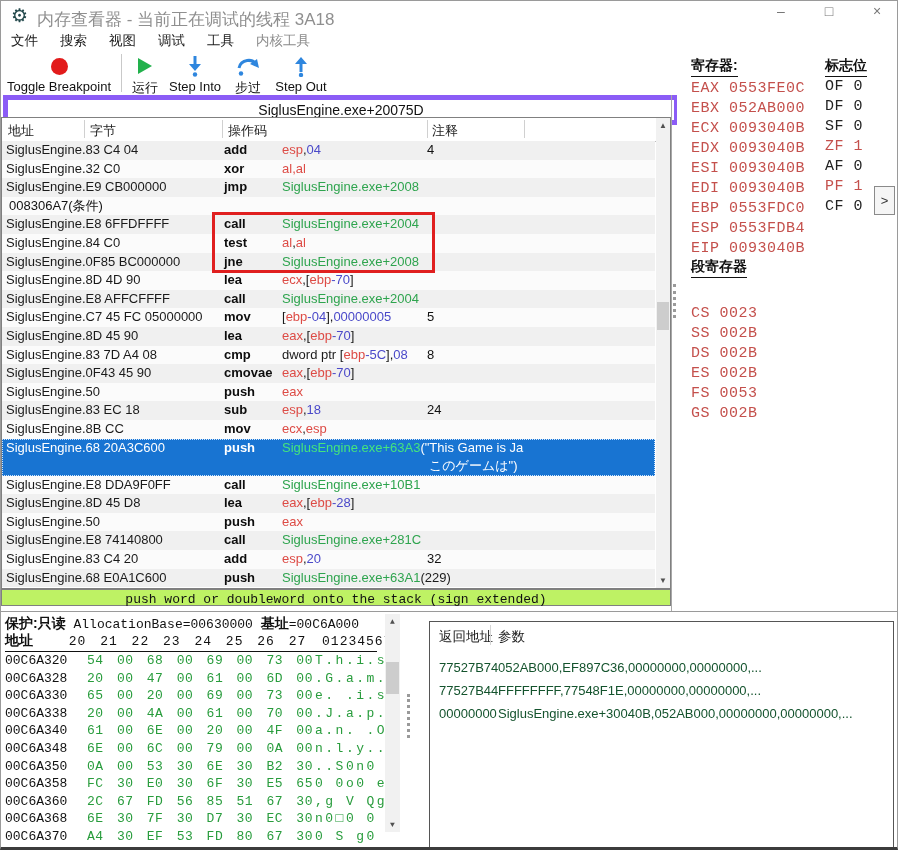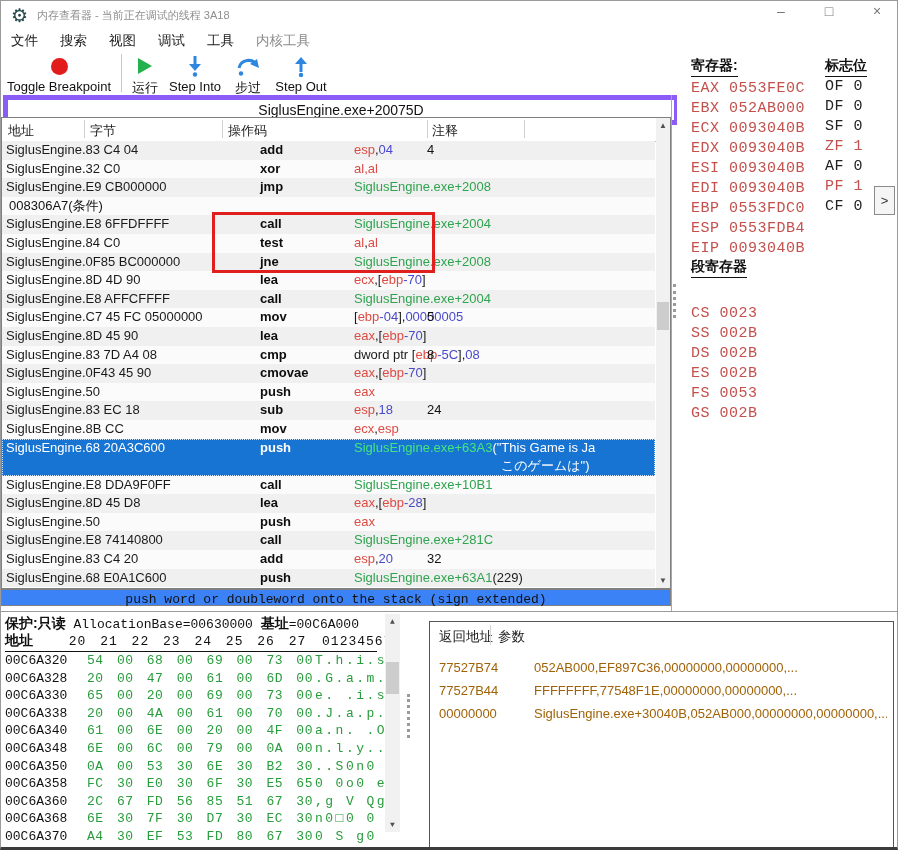--- a/index.html
+++ b/index.html
@@ -2,21 +2,21 @@
 <html style="--selection-bg: #1874D2; --link-green: #2EA44E; --link-green-selected: #45E57D; --register-red: #DD4B45; --number-blue: #4A49C9; --hex-green: #289C3C; --panel-register-red: #C4504C; --breakpoint-red: #E21B1B; --box-red: #E01F1F; --icon-blue: #2E86DE; --icon-green: #22B14C;"><head>
 <meta charset="utf-8">
 <style>
   html,body{margin:0;padding:0;}
   body{width:898px;height:850px;background:#e8e8e8;font-family:"Liberation Sans",sans-serif;}
   .window{position:absolute;left:0;top:0;width:896px;height:846px;background:#fff;
           border:1px solid #9a9a9a;border-bottom:3px solid #3c3c3c;overflow:hidden;}
   
   .titlebar{position:absolute;left:0;top:0;width:100%;height:28px;background:#fff;}
   .app-icon{position:absolute;left:10px;top:3px;font-size:19px;color:#24494c;}
-  .title-text{position:absolute;left:36px;top:7px;font-size:11px;color:#8f8f8f;}
+  .title-text{position:absolute;left:36px;top:7px;font-size:17px;color:#8f8f8f;}
   .win-btns{position:absolute;right:12px;top:2px;display:flex;gap:32px;color:#777;font-size:14px;}
   .win-btns span{width:16px;text-align:center;cursor:default;}
   
   .menubar{position:absolute;left:0;top:28px;width:100%;height:24px;background:#fff;display:flex;align-items:center;padding-left:10px;box-sizing:border-box;gap:22px;}
   .menu-item{font-size:13.5px;color:#1a1a1a;}
   .menu-item.dim{color:#8a8a8a;}
   
   .toolbar{position:absolute;left:0;top:52px;width:676px;height:42px;background:#fff;display:flex;align-items:flex-start;}
   .tbtn{display:flex;flex-direction:column;align-items:center;justify-content:flex-start;padding-top:2px;}
   .tbtn .lab{font-size:13px;color:#111;margin-top:2px;white-space:nowrap;}
@@ -28,40 +28,40 @@
   .addrbar{position:absolute;left:2px;top:94px;width:666px;height:20px;border:5px solid #8b5cf6;background:#fff;
            font-size:14px;color:#111;text-align:center;line-height:20px;}
   
   .disasm{position:absolute;left:0px;top:116px;width:670px;height:472px;border:1px solid #808080;box-sizing:border-box;background:#fff;overflow:hidden;}
   .dhead{position:relative;height:23px;border-bottom:1px solid #bdbdbd;background:#fff;font-size:13px;color:#222;}
   .dhead span{position:absolute;top:4px;}
   .dhead .c0{left:6px}.dhead .c1{left:88px}.dhead .c2{left:226px}.dhead .c3{left:430px}
   .dhead i{position:absolute;top:2px;width:1px;height:18px;background:#d0d0d0;}
   .dhead .s0{left:82px}.dhead .s1{left:220px}.dhead .s2{left:425px}.dhead .s3{left:522px}
   .drows{position:absolute;left:0;top:23px;width:653px;}
-  .drow{position:relative;height:18.6px;line-height:18.6px;font-size:13px;display:grid;grid-template-columns:222px 58px 1fr;white-space:nowrap;gap:36px;}
+  .drow{position:relative;height:18.6px;line-height:18.6px;font-size:13px;display:grid;grid-template-columns:222px 58px 1fr;white-space:nowrap;}
   .drow:nth-child(odd){background:#f0f0f0;}
   .drow:nth-child(even){background:#fbfbfb;}
   .drow .addr{padding-left:4px;color:#1a1a1a;overflow:hidden;}
   .drow .mn{color:#0d0d0d;font-weight:700;}
   .drow .cmt{position:absolute;left:425px;top:0;color:#111;}
   .drow.plain{display:block;padding-left:7px;color:#111;}
   .tk-reg{color:var(--register-red);} .tk-num{color:var(--number-blue);} .tk-pl{color:#1a1a1a;}
   .tk-link{color:var(--link-green);} .tk-linksel{color:var(--link-green-selected);} .tk-sel{color:#ffffff;}
   .drow.sel{height:37.2px;background:var(--selection-bg) !important;color:#fff;outline:1px dotted #cfe6ff;outline-offset:-1px;}
   .drow.sel .addr,.drow.sel .mn{color:#fff;}
   .drow.sel .ops .l2{line-height:18.6px;padding-left:147px;color:#fff;}
   .drow .ops{overflow:visible;}
   .redbox{position:absolute;left:210px;top:94px;width:223px;height:61px;border:3px solid var(--box-red);box-sizing:border-box;pointer-events:none;}
   
   .sb{position:absolute;background:#f1f1f1;}
   .sb .arr{position:absolute;left:0;width:100%;height:15px;text-align:center;font-size:8px;color:#505050;line-height:15px;}
   .sb .thumb{position:absolute;left:1px;right:1px;background:#cdcdcd;}
   
-  .statusbar{position:absolute;left:0px;top:588px;width:670px;height:17px;border:1px solid #808080;box-sizing:border-box;background:#3b82f6;
+  .statusbar{position:absolute;left:0px;top:588px;width:670px;height:17px;border:1px solid #808080;box-sizing:border-box;background:#bef264;
              font-family:"Liberation Mono",monospace;font-size:13px;color:#111;text-align:center;line-height:19px;}
   
   .rpanel{position:absolute;left:676px;top:52px;width:220px;height:558px;background:#fff;}
   .vline{position:absolute;left:670px;top:94px;width:1px;height:516px;background:#a8a8a8;}
   .vdots{position:absolute;left:672px;top:283px;width:0;height:34px;border-left:3px dotted #9a9a9a;}
   .ptitle{font-size:14px;font-weight:700;color:#111;border-bottom:1.6px solid #111;display:inline-block;padding-bottom:1px;}
   .rp-regs-title{position:absolute;left:14px;top:4px;}
   .rp-flags-title{position:absolute;left:148px;top:4px;}
   .rp-segs-title{position:absolute;left:14px;top:205px;}
   .reg-list{position:absolute;left:14px;top:26px;}
@@ -88,21 +88,21 @@
   .hexrow .haddr{color:#111;}
   .hexrow .hbytes{color:var(--hex-green);word-spacing:5px;letter-spacing:.5px;}
   .hexrow .hascii{color:var(--hex-green);letter-spacing:2.5px;}
   
   .stackpanel{position:absolute;left:428px;top:612px;width:465px;height:231px;border:1px solid #555;box-sizing:border-box;background:#fff;margin-top:8px;}
   .shead{position:relative;height:26px;font-size:13.5px;color:#222;}
   .shead .h0{position:absolute;left:9px;top:6px;}
   .shead .h1{position:absolute;left:68px;top:6px;}
   .shead .sep{position:absolute;left:60px;top:3px;width:1px;height:20px;background:#d5d5d5;}
   .srows{position:absolute;left:9px;top:34px;right:6px;}
-  .srow{height:23px;line-height:23px;font-size:13px;color:#a16207;display:grid;grid-template-columns:59px auto;white-space:nowrap;overflow:hidden;gap:36px;}
+  .srow{height:23px;line-height:23px;font-size:13px;color:#14532d;display:grid;grid-template-columns:59px auto;white-space:nowrap;overflow:hidden;}
 </style>
 </head>
 <body>
 
 <div class="window">
 
   <div class="titlebar">
     <span class="app-icon">⚙</span>
     <span class="title-text">内存查看器 - 当前正在调试的线程 3A18</span>
     <div class="win-btns">

